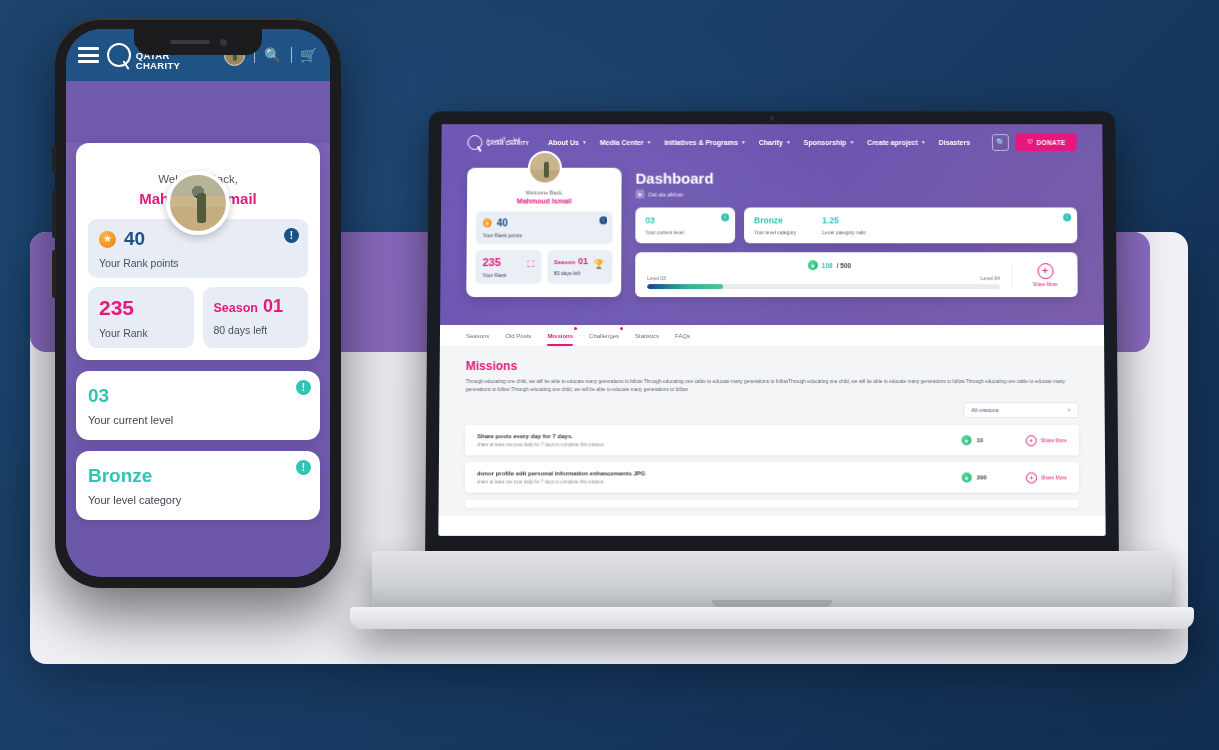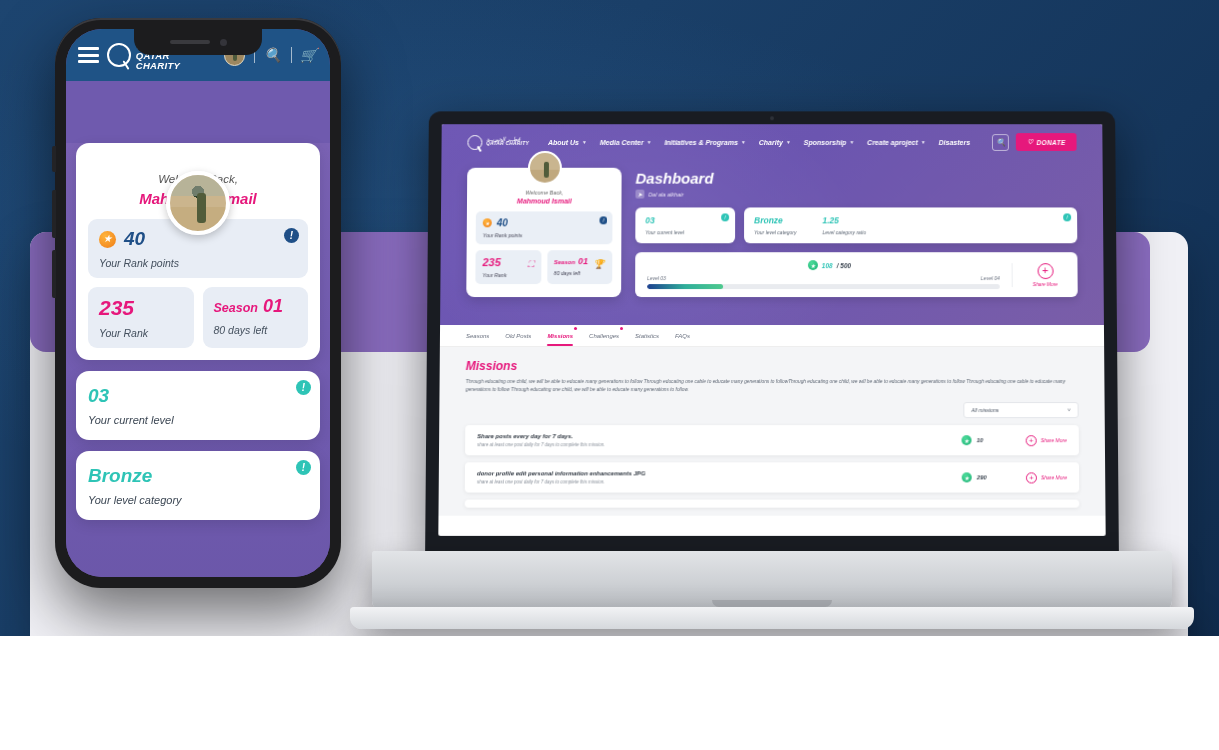--- a/index.html
+++ b/index.html
@@ -5,24 +5,23 @@
   * { box-sizing: border-box; margin: 0; padding: 0; }
   html, body {
     width: 1219px; height: 750px;
     overflow: hidden;
     font-family: "Liberation Sans", sans-serif;
   }
 
   
   #scene {
     position: relative;
-    width: 1219px; height: 636px;
+    width: 1219px; height: 750px;
     background: linear-gradient(135deg,#1d4570 0%, #1a3f68 35%, #15365c 70%, #112d4f 100%);
     overflow: hidden;
-    font-style: italic;
   }
   .bg-vignette {
     position:absolute; inset:0;
     background: radial-gradient(ellipse 70% 60% at 35% 40%, rgba(50,110,170,.28), rgba(0,0,0,0) 70%);
     pointer-events:none;
   }
 
   
   .panel-white {
     position:absolute;

